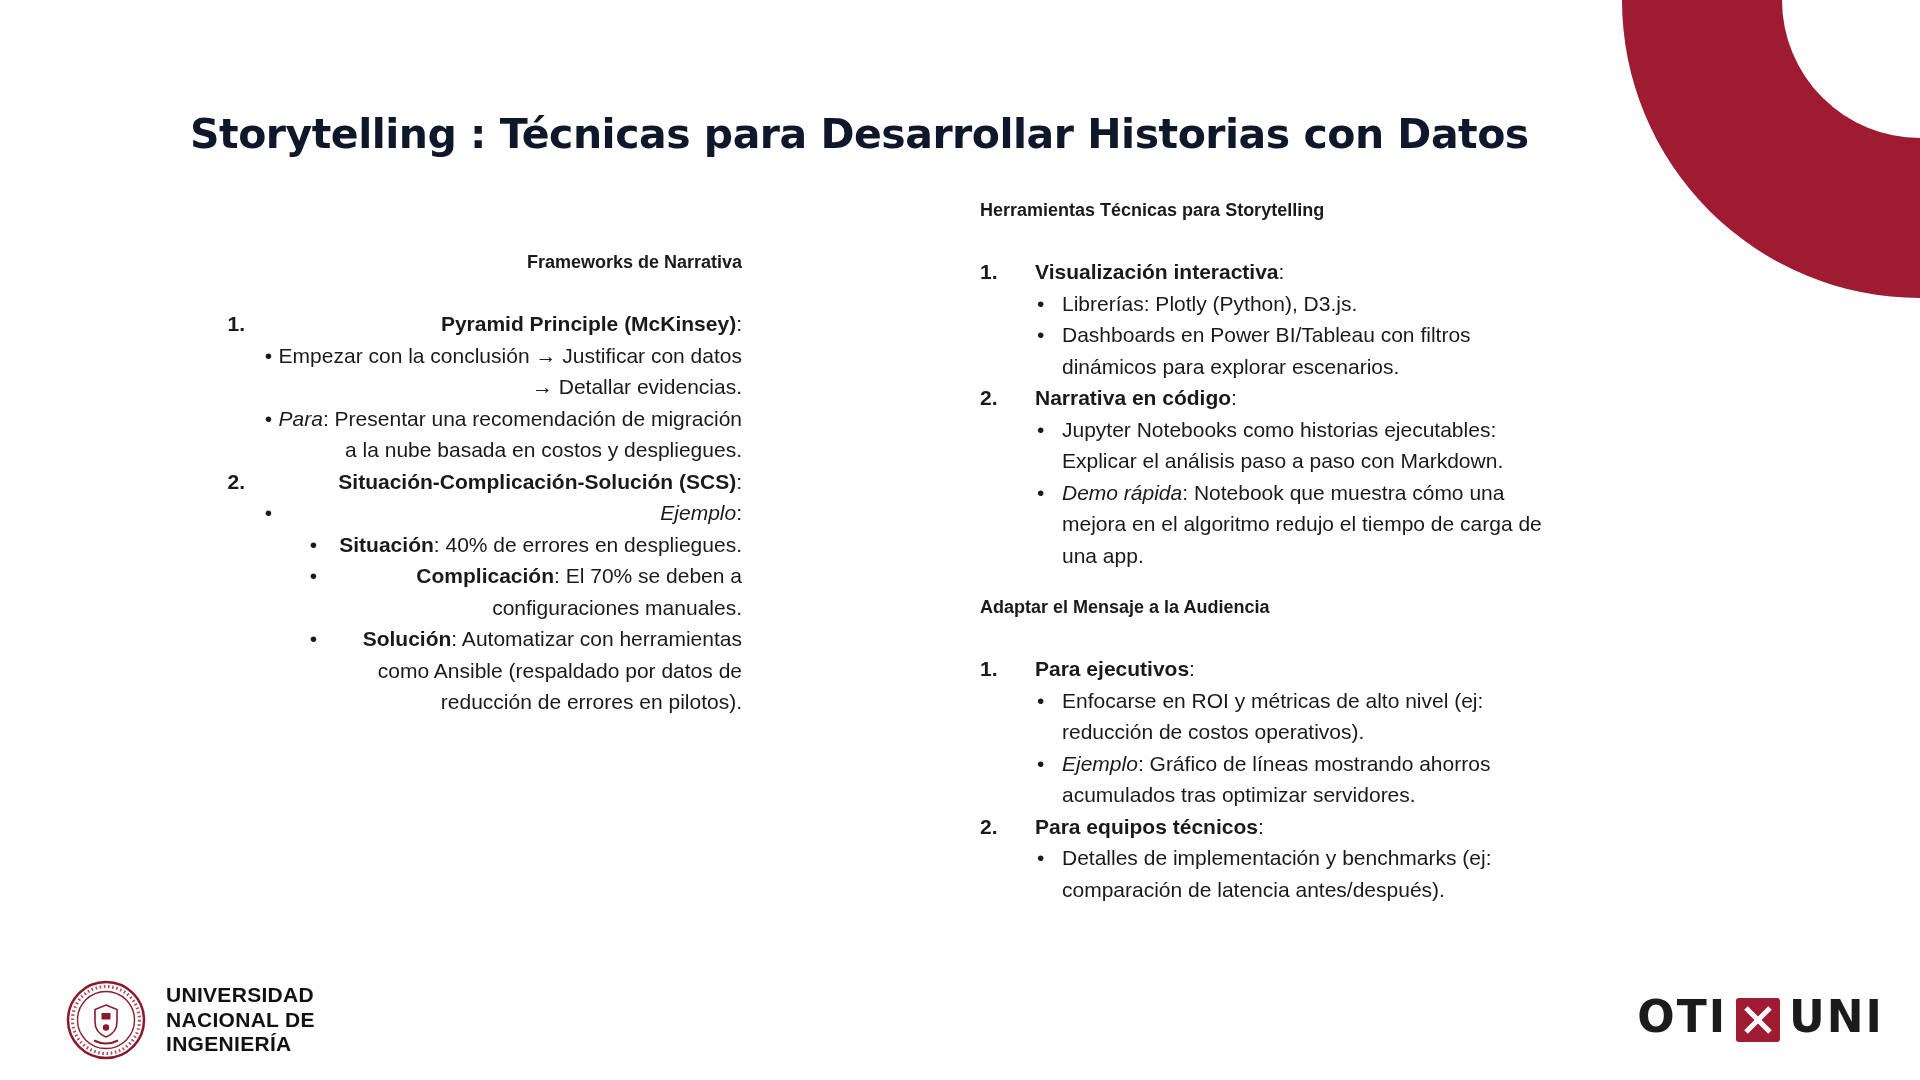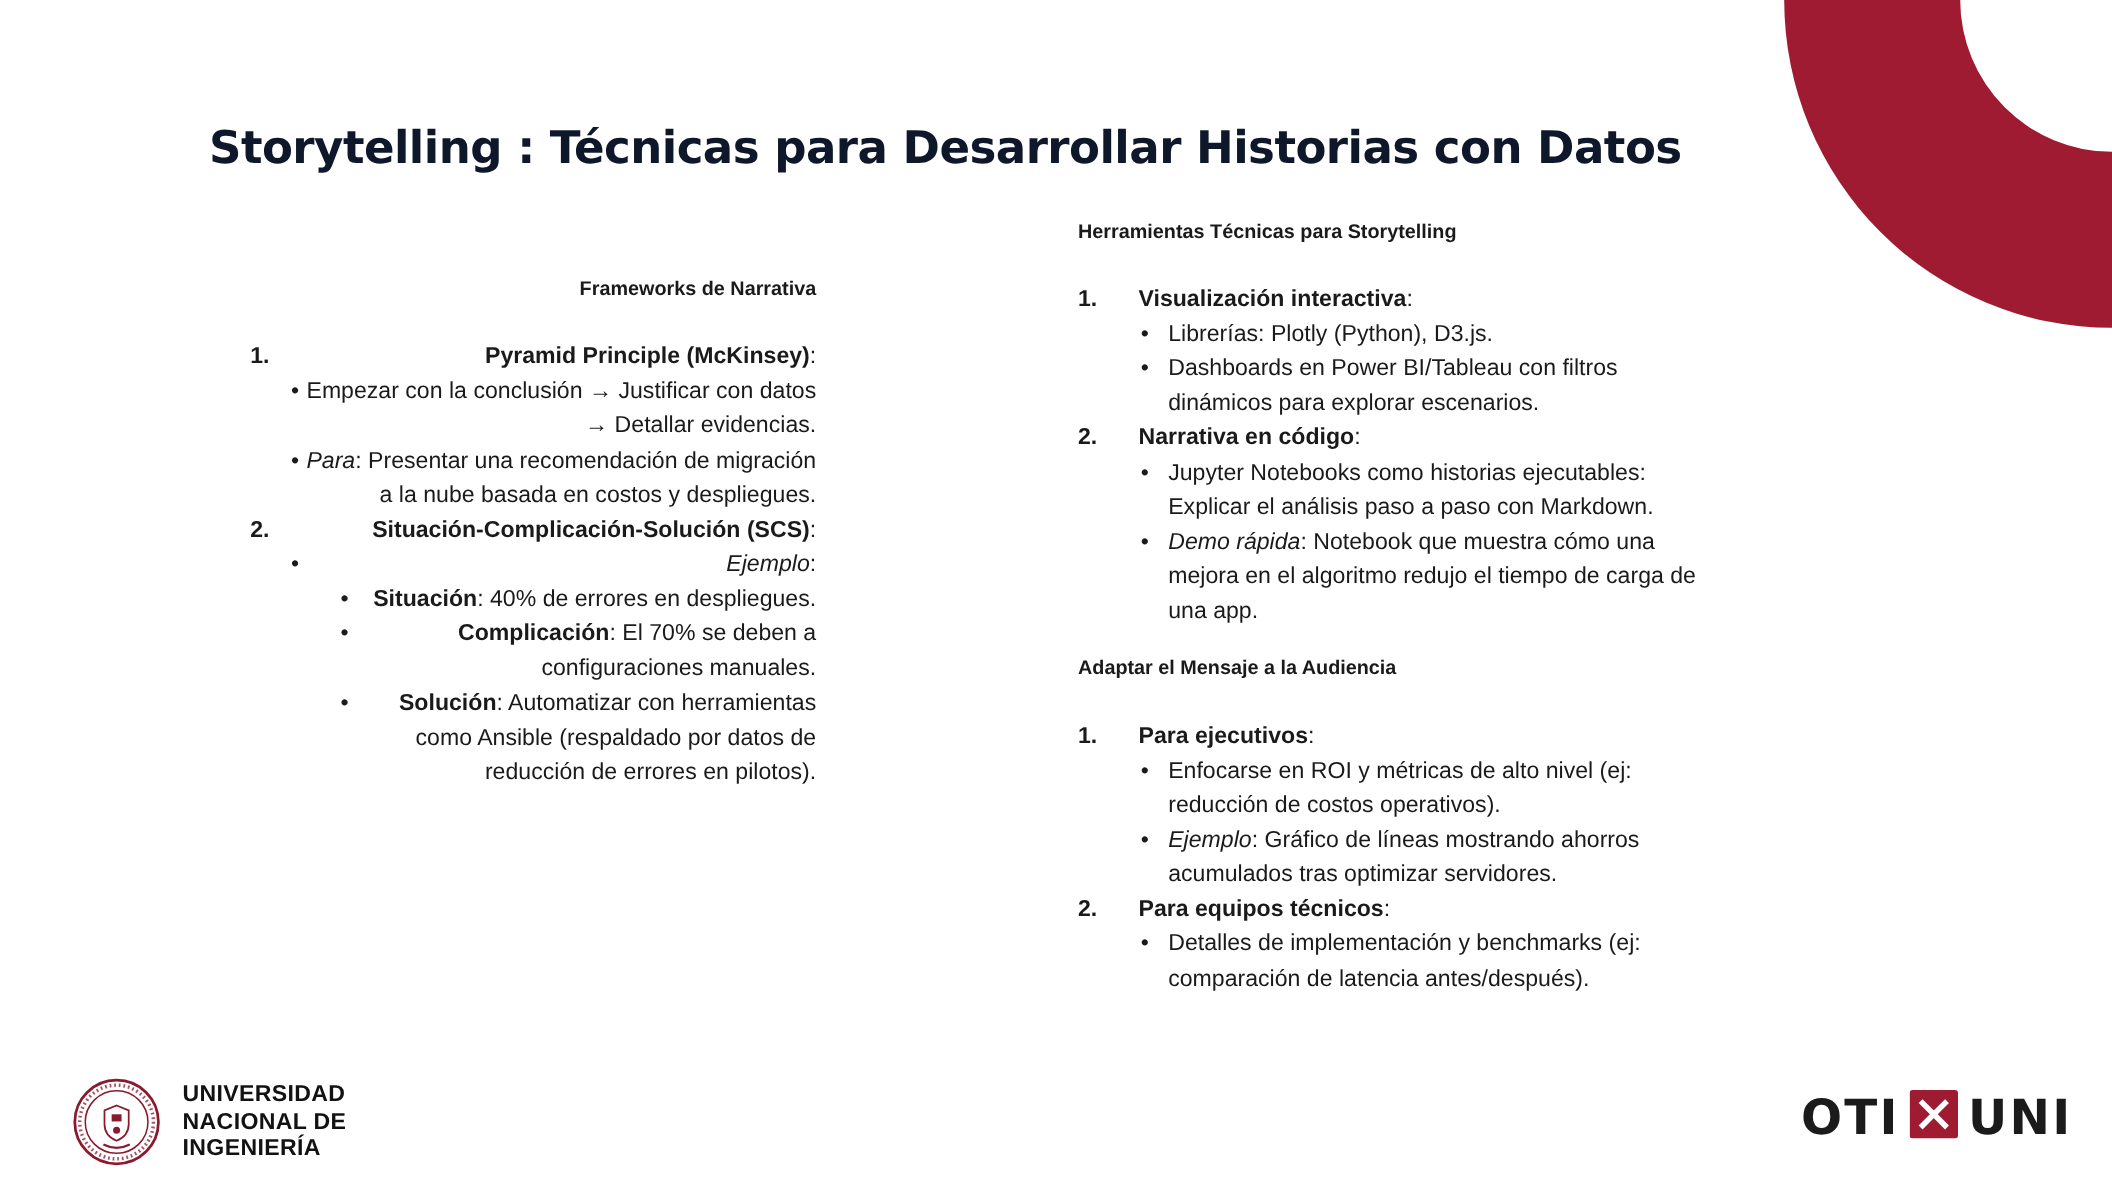--- a/index.html
+++ b/index.html
@@ -48,21 +48,21 @@
     display:flex; align-items:center; gap:20px;
   }
   .uni-name {
     font-size:21px; font-weight:700; line-height:1.18;
     letter-spacing:0.3px; color:#121212; text-transform:uppercase;
   }
 
   
   .oti-footer {
     position:absolute; right:36px; bottom:38px;
-    display:flex; align-items:flex-start; gap:9px;
+    display:flex; align-items:flex-end; gap:9px;
   }
   .oti-word {
     font-family:"DejaVu Sans", sans-serif;
     font-size:44px; font-weight:800; letter-spacing:2px; color:#1b1b1b;
   }
 </style>
 </head>
 <body>
 
 <div class="slide">

